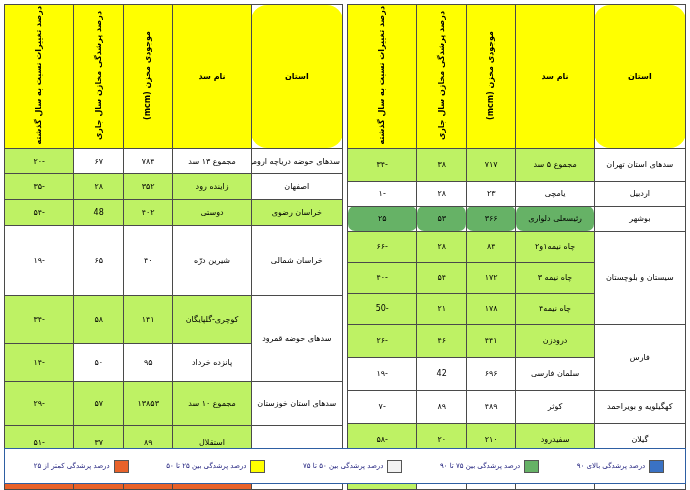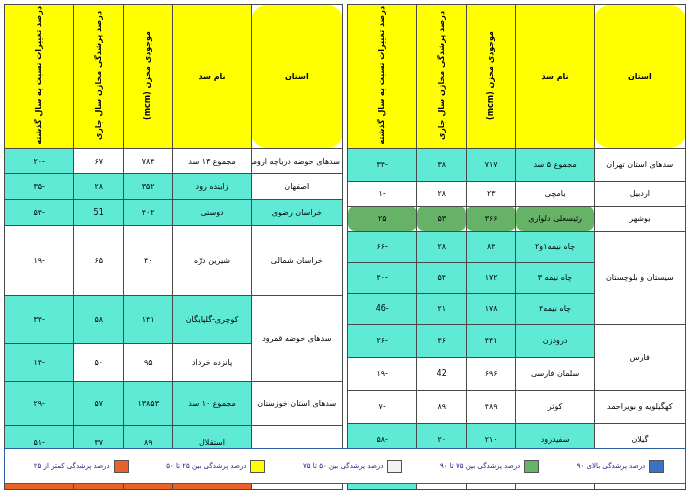--- a/index.html
+++ b/index.html
@@ -53,21 +53,21 @@
   
   .vhead {
     display: inline-block;
     writing-mode: vertical-rl;
     transform: rotate(180deg);
     white-space: nowrap;
     line-height: 1.2;
     text-align: center;
   }
   td { height: 22px; }
-  .yellow  { background: #5eead4; }
+  .yellow  { background: #bef264; }
   .green   { background: #66b266; border-radius: 7px; }
   .orange  { background: #e8622a; }
   .white   { background: #ffffff; }
   .w-prov  { width: 78px; border-radius: 16px; }
   .w-dam   { width: 66px; }
   .w-vol   { width: 40px; }
   .w-pct   { width: 40px; }
   .w-chg   { width: 58px; }
 
   .legend {
@@ -135,21 +135,21 @@
           <td class="white" rowspan="1"><span>اصفهان</span></td>
           <td class="yellow"><span>زاینده رود</span></td>
           <td class="yellow"><span>۳۵۲</span></td>
           <td class="yellow"><span>۲۸</span></td>
           <td class="yellow"><span>-۳۵</span></td>
         </tr>
         <tr>
           <td class="yellow" rowspan="1"><span>خراسان رضوی</span></td>
           <td class="yellow"><span>دوستی</span></td>
           <td class="yellow"><span>۴۰۲</span></td>
-          <td class="yellow"><span>51</span></td>
+          <td class="yellow"><span>48</span></td>
           <td class="yellow"><span>-۵۴</span></td>
         </tr>
         <tr style="height:66px">
           <td class="white" rowspan="1" style="height:66px"><span>خراسان شمالی</span></td>
           <td class="white"><span>شیرین درّه</span></td>
           <td class="white"><span>۴۰</span></td>
           <td class="white"><span>۶۵</span></td>
           <td class="white"><span>-۱۹</span></td>
         </tr>
         <tr style="height:44px">
@@ -230,21 +230,21 @@
         <tr style="height:28px">
           <td class="yellow" style="height:28px"><span>چاه نیمه ۳</span></td>
           <td class="yellow"><span>۱۷۲</span></td>
           <td class="yellow"><span>۵۴</span></td>
           <td class="yellow"><span>-۴۰</span></td>
         </tr>
         <tr style="height:28px">
           <td class="yellow" style="height:28px"><span>چاه نیمه۴</span></td>
           <td class="yellow"><span>۱۷۸</span></td>
           <td class="yellow"><span>۲۱</span></td>
-          <td class="yellow"><span>-46</span></td>
+          <td class="yellow"><span>-50</span></td>
         </tr>
         <tr style="height:30px">
           <td class="white" rowspan="2"><span>فارس</span></td>
           <td class="yellow" style="height:30px"><span>درودزن</span></td>
           <td class="yellow"><span>۴۴۱</span></td>
           <td class="yellow"><span>۴۶</span></td>
           <td class="yellow"><span>-۲۶</span></td>
         </tr>
         <tr style="height:30px">
           <td class="white" style="height:30px"><span>سلمان فارسی</span></td>

